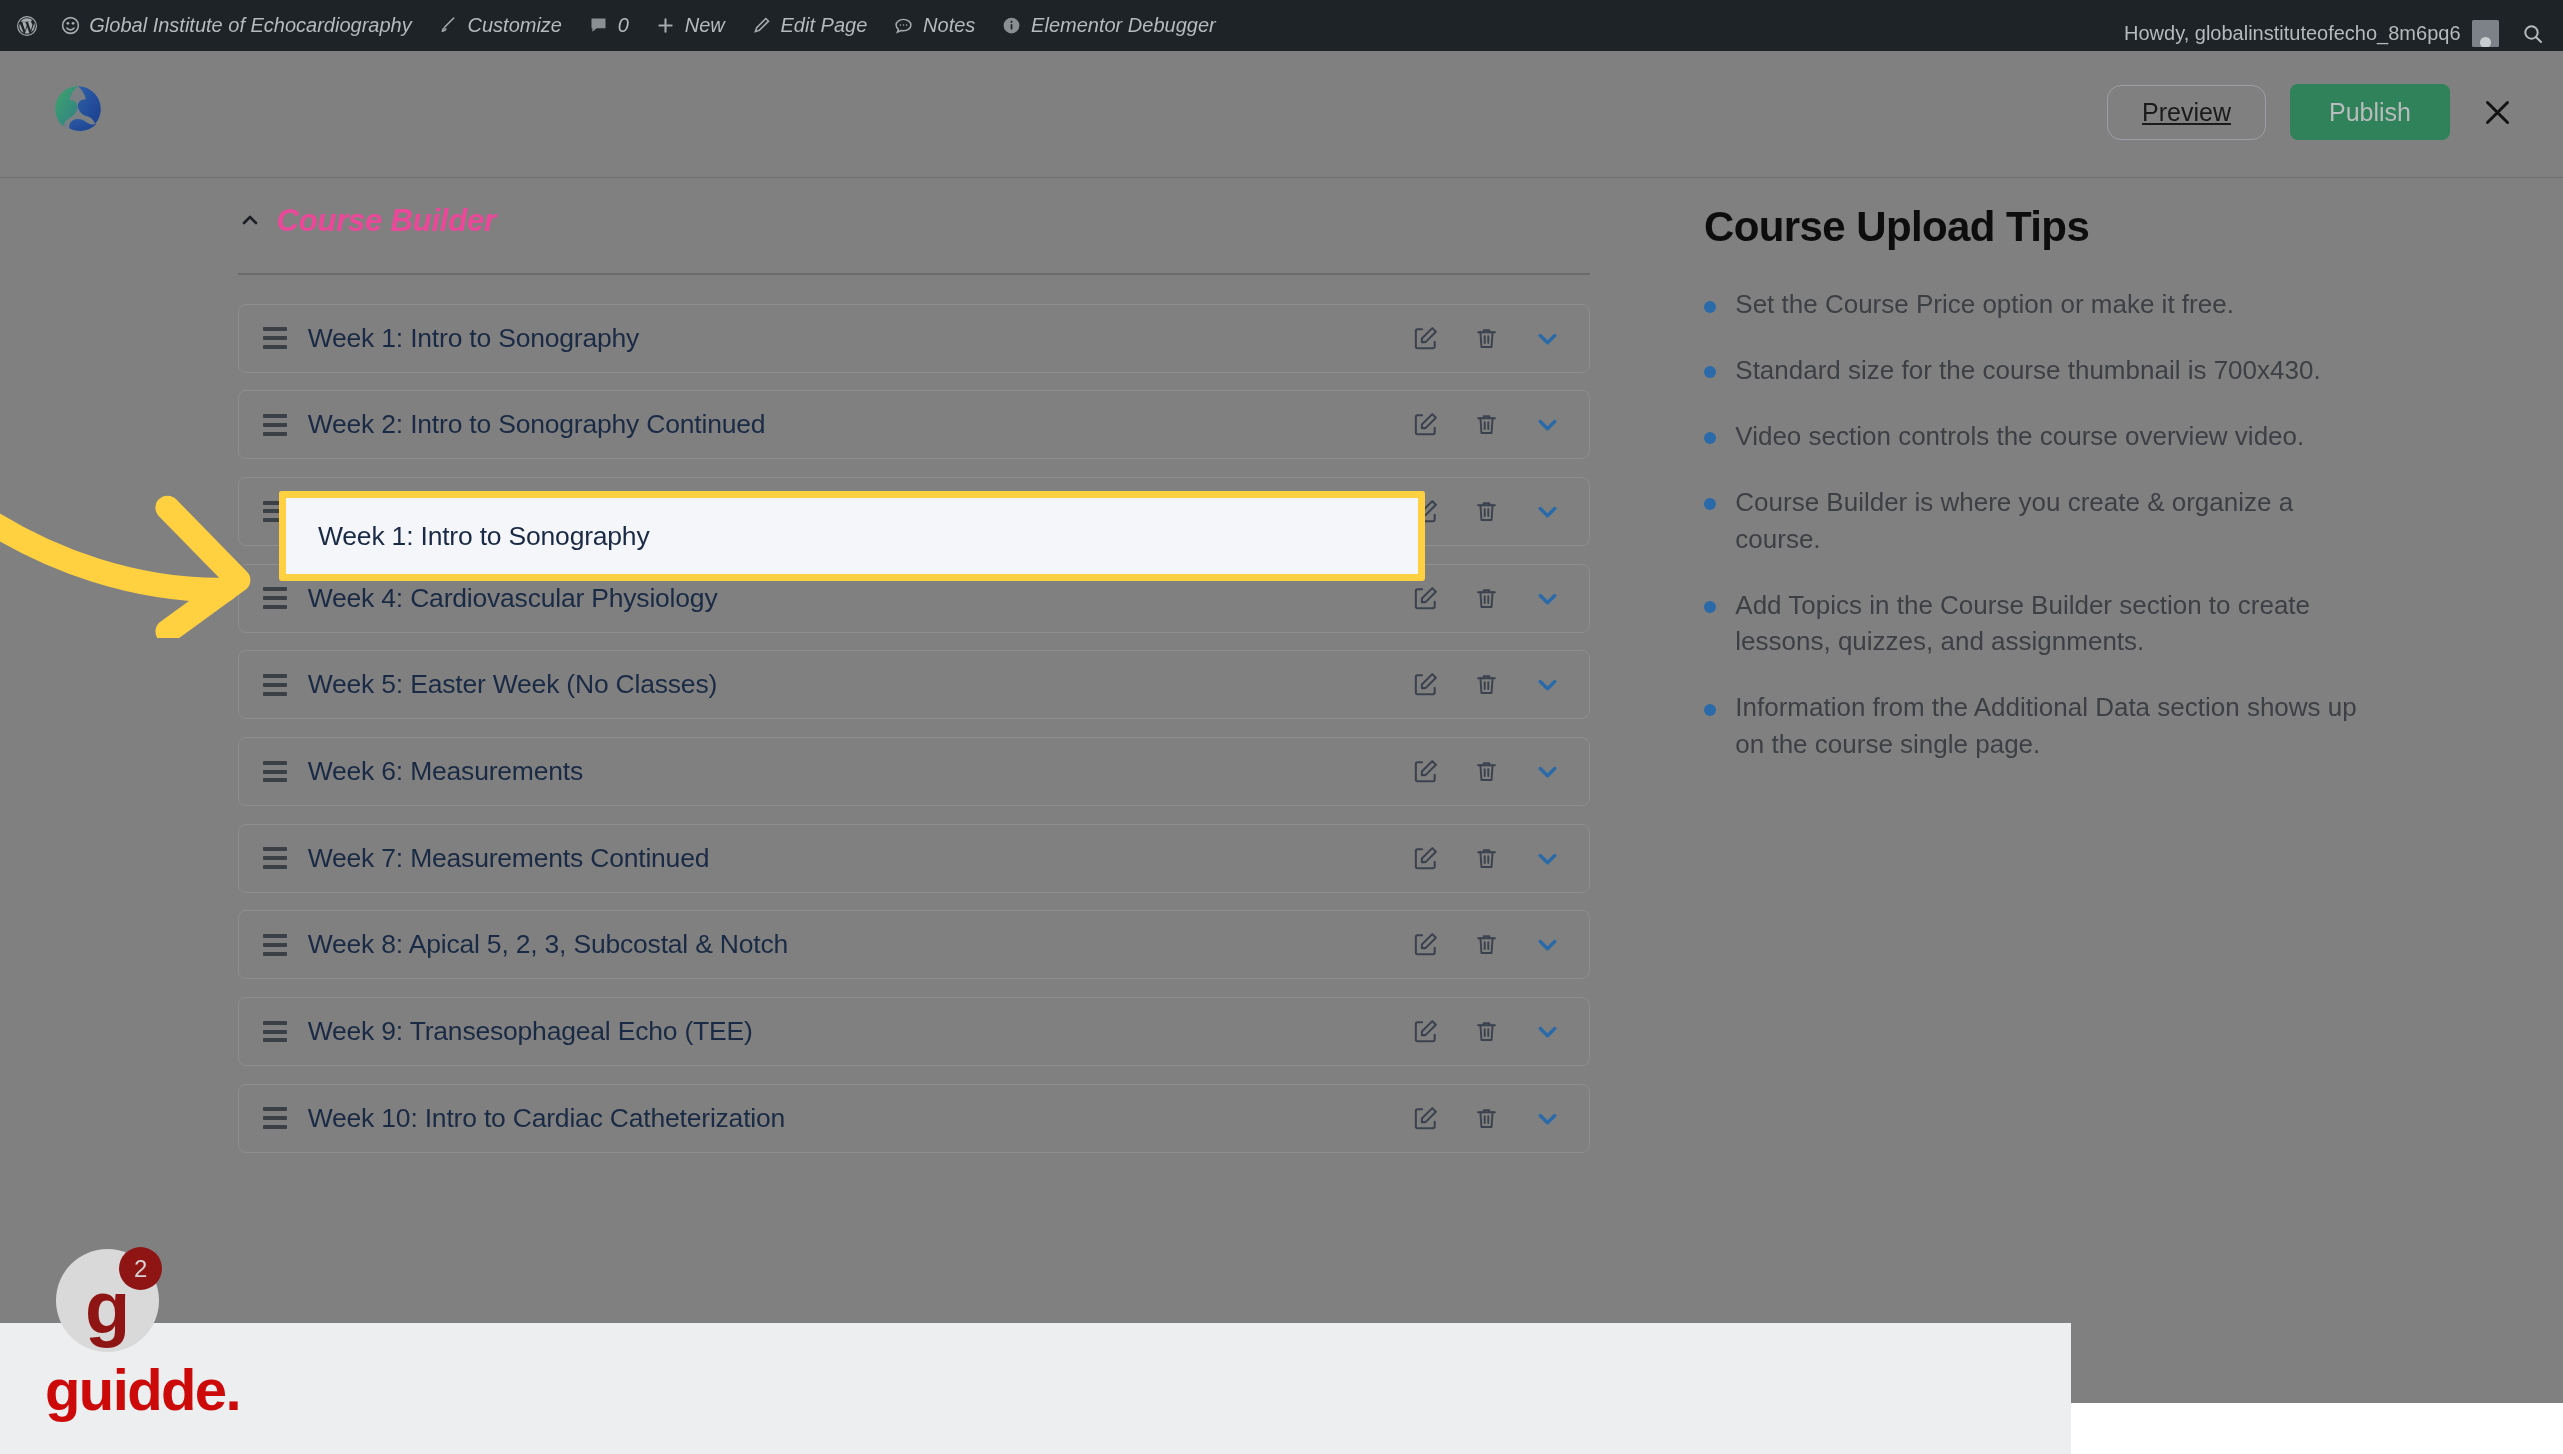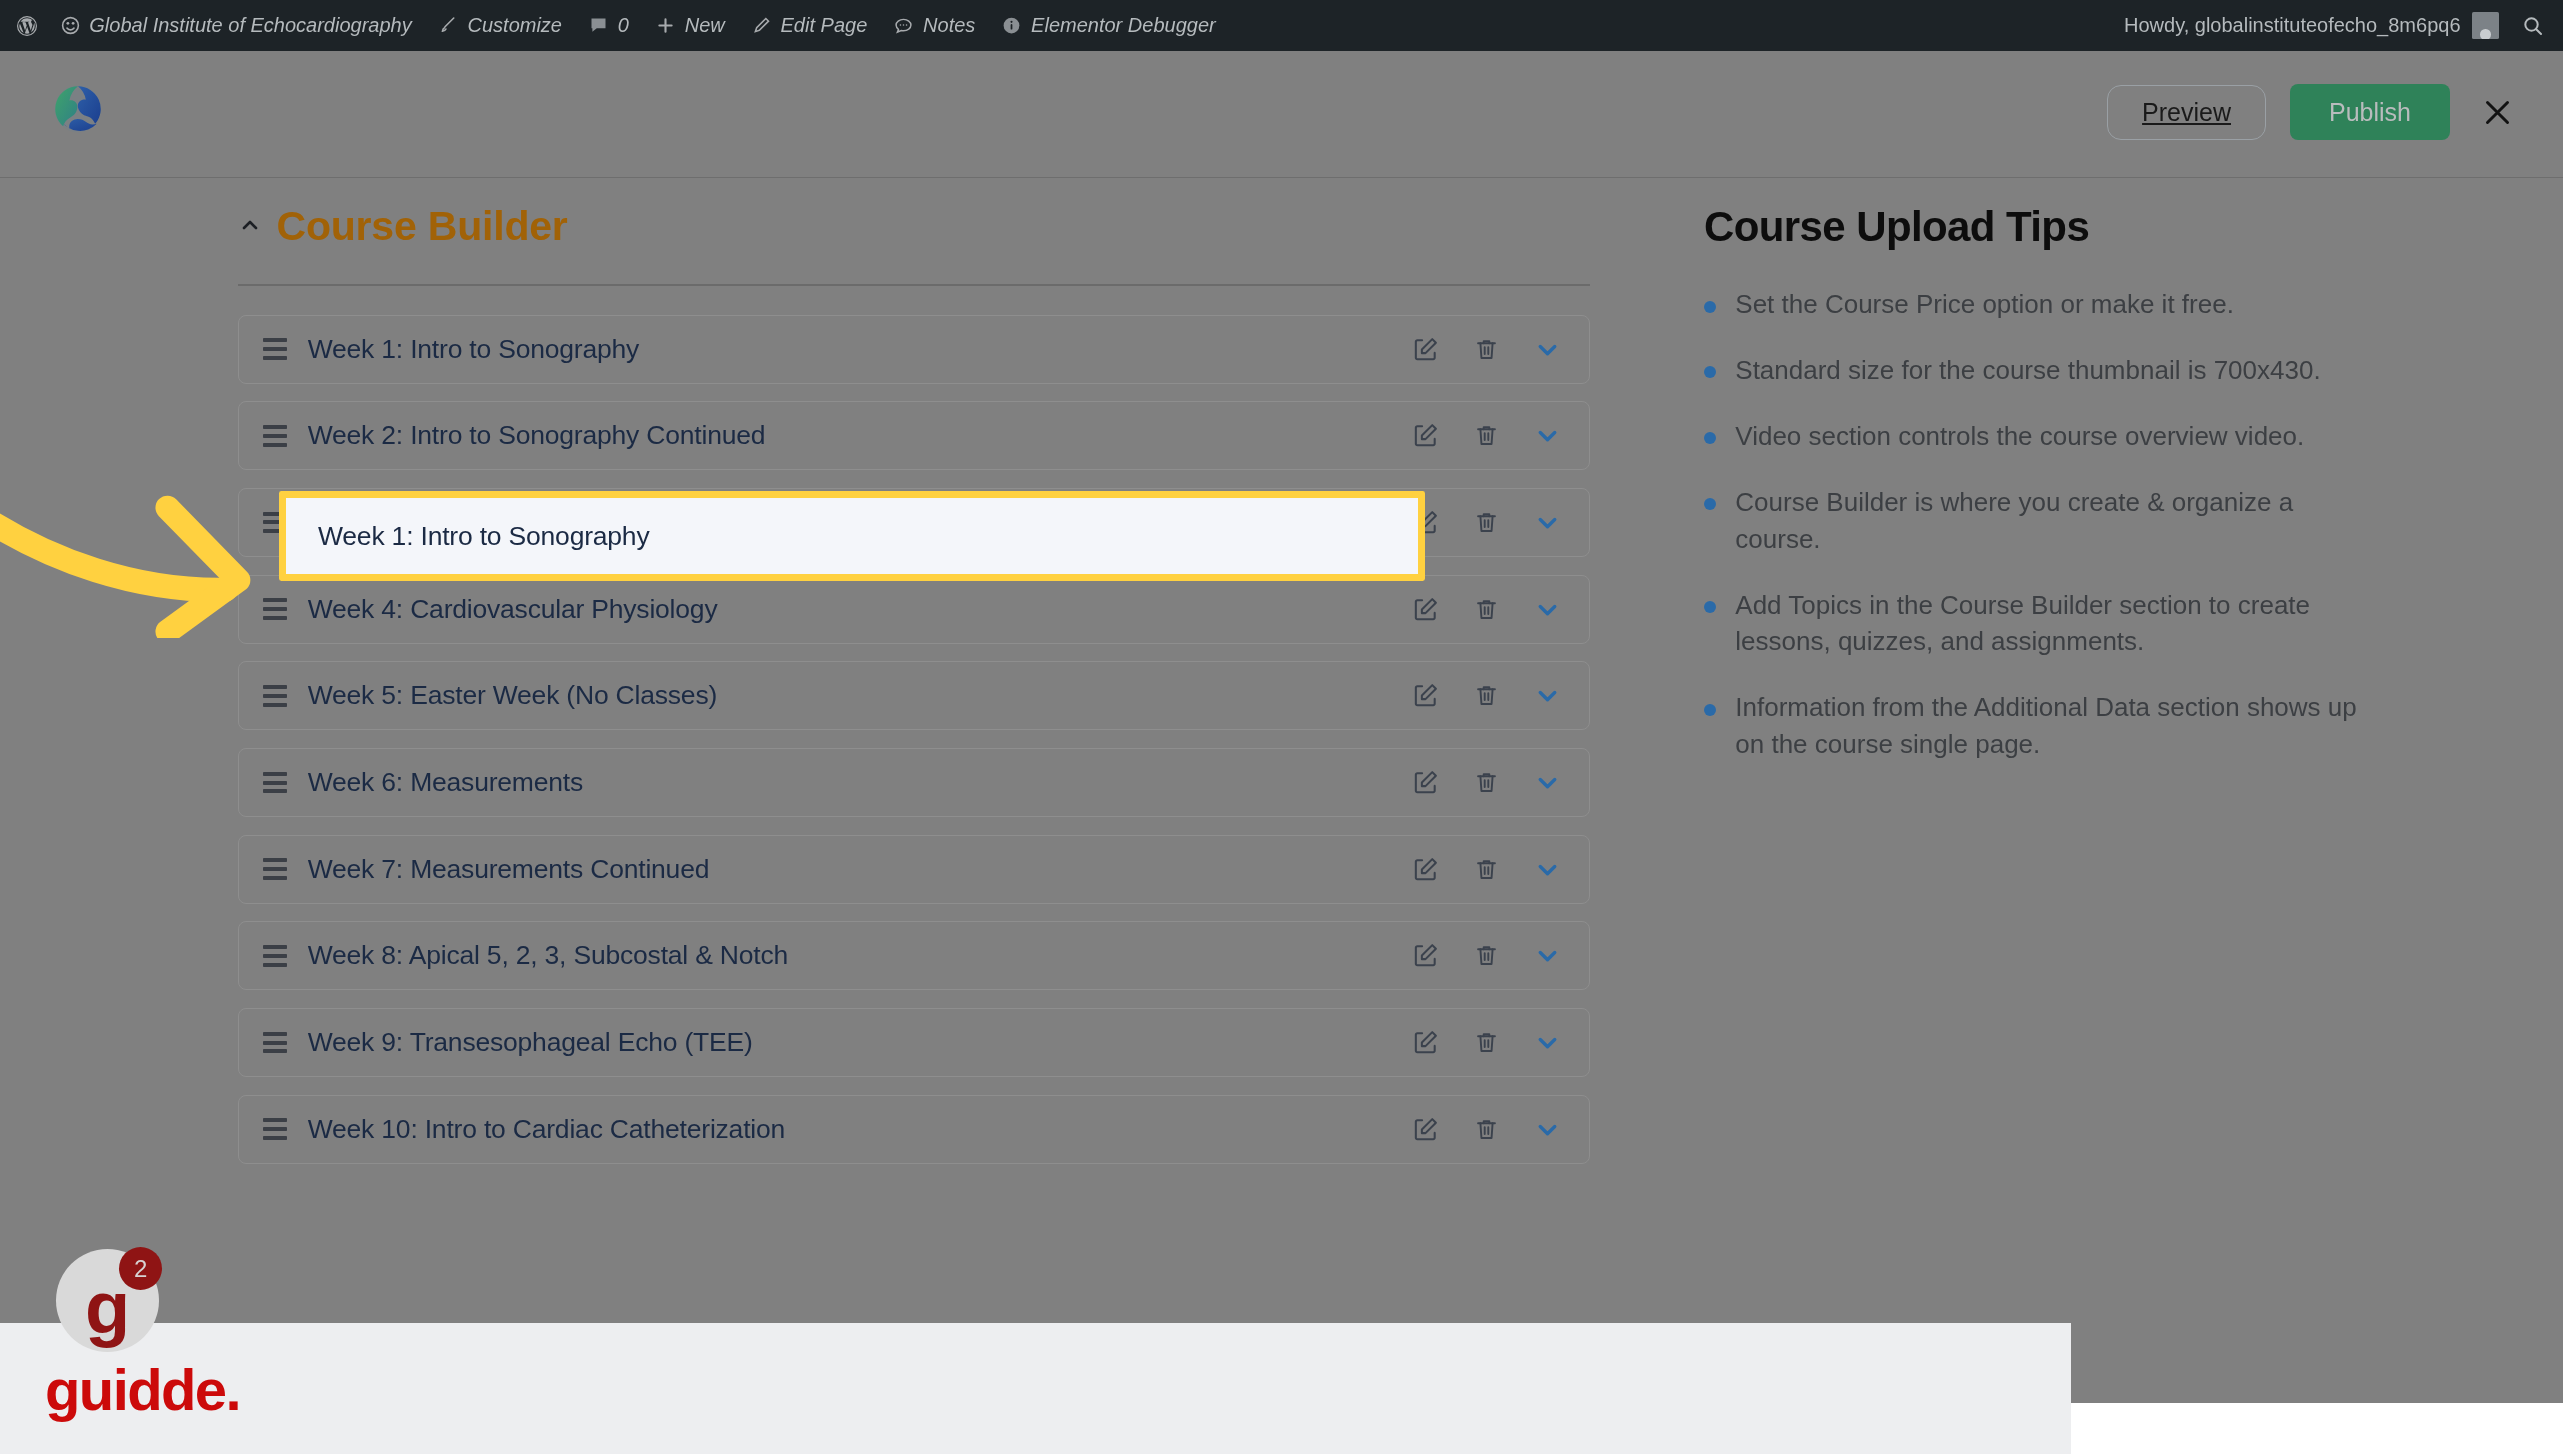--- a/index.html
+++ b/index.html
@@ -18,21 +18,21 @@
     background:#1d2327; display:flex; align-items:center;
     color:#a7aaad; font-size:20px; white-space:nowrap;
   }
   .ab-group { display:flex; align-items:center; height:51px; }
   .ab-item {
     display:flex; align-items:center; gap:8.8px;
     padding:0 13px; height:51px; color:#b5babd; cursor:pointer;font-style:italic;
   }
   .ab-item.logo { padding-left:14.5px; padding-right:8px; }
   .ab-ico { display:flex; align-items:center; justify-content:center; }
-  .ab-right { position:absolute; right:0; top:0; height:51px; display:flex; align-items:center;justify-content:center; }
+  .ab-right { position:absolute; right:0; top:8px; height:51px; display:flex; align-items:center;justify-content:center; }
   .ab-howdy { color:#b5babd; font-size:20px; padding-right:11.3px; }
   .ab-avatar { width:27px; height:27px; background:#7c8287; border-radius:1.6px; display:flex; align-items:flex-end; justify-content:center; overflow:hidden; }
   .ab-avatar::before{ content:""; width:10.5px; height:10.5px; border-radius:50%; background:#c9cdd0; margin-bottom:-0.8px; box-shadow:0 13px 0 -1.6px #c9cdd0, 0 0 0 0 transparent; }
   .ab-search { padding:0 17.7px 0 22.5px; display:flex; align-items:center; }
 
   
   #overlay {
     position:absolute; left:0; top:51px; width:2563px; height:1352px;
     background:#808080;
   }
@@ -56,21 +56,21 @@
     font-family:"Liberation Sans", sans-serif;
   }
   .btn-close { width:47px; height:47px; display:flex; align-items:center; justify-content:center; cursor:pointer; }
 
   
   #main { position:absolute; left:0; top:179px; width:2563px; height:1141px; }
 
   
   #left-col { position:absolute; left:238px; top:0; width:1352px; }
   #cb-header { display:flex; align-items:center; gap:14.5px; padding:24px 0 0 0; }
-  #cb-title { font-size:41px; font-weight:bold; color:#a16207; letter-spacing:-0.2px; }
+  #cb-title { font-size:31px; font-weight:bold; color:#ec4899; letter-spacing:-0.2px;font-style:italic; }
   #cb-divider { margin-top:34px; height:1.6px; background:#6b6b6b; width:1352px; }
 
   .topic-list { margin-top:29px; display:flex; flex-direction:column; gap:17.7px; }
   .topic-row {
     position:relative; height:69px; border:1.6px solid #8e8e8e; border-radius:8px;
     display:flex; align-items:center; padding:0 24px 0 24px;
   }
   .drag-handle { width:27px; height:27px; display:flex; flex-direction:column; justify-content:center; gap:4.8px; cursor:grab; flex:0 0 auto; }
   .drag-handle i { display:block; height:4px; background:#3b3f46; border-radius:0.8px; }
   .drag-handle i:nth-child(1){ width:24px; }

